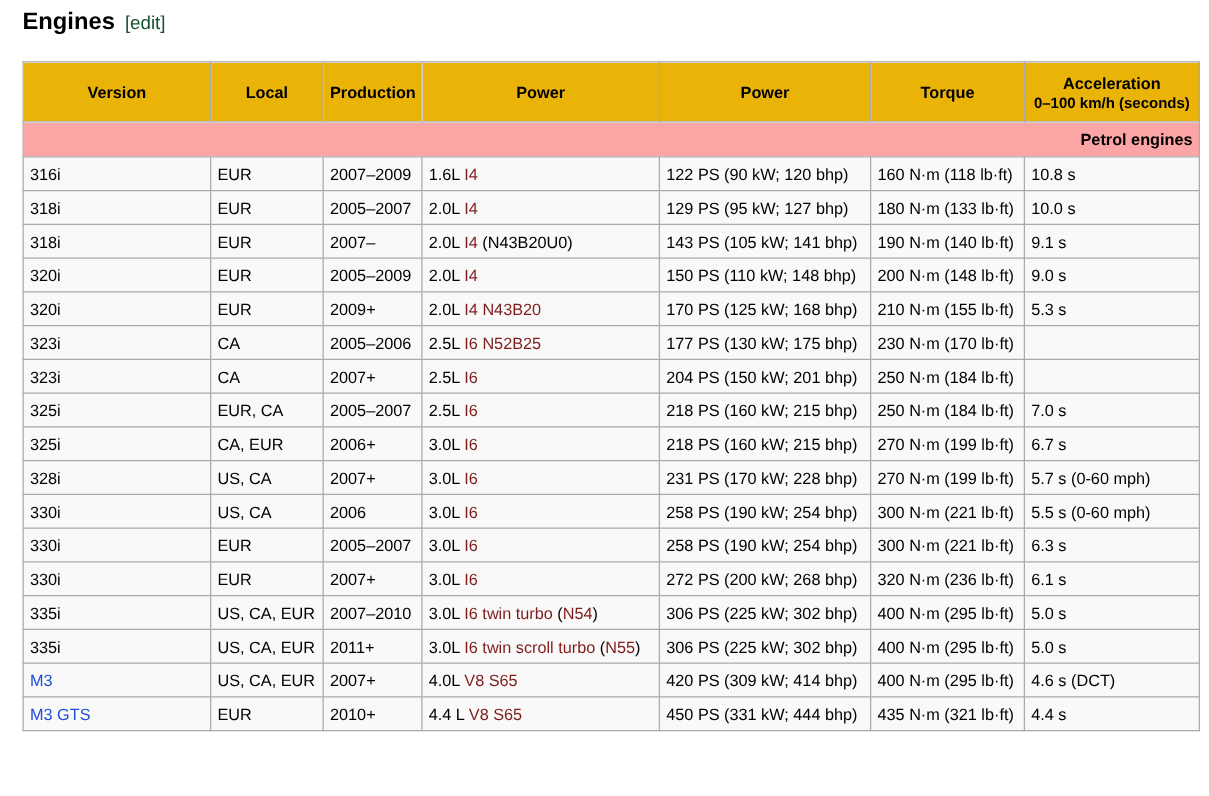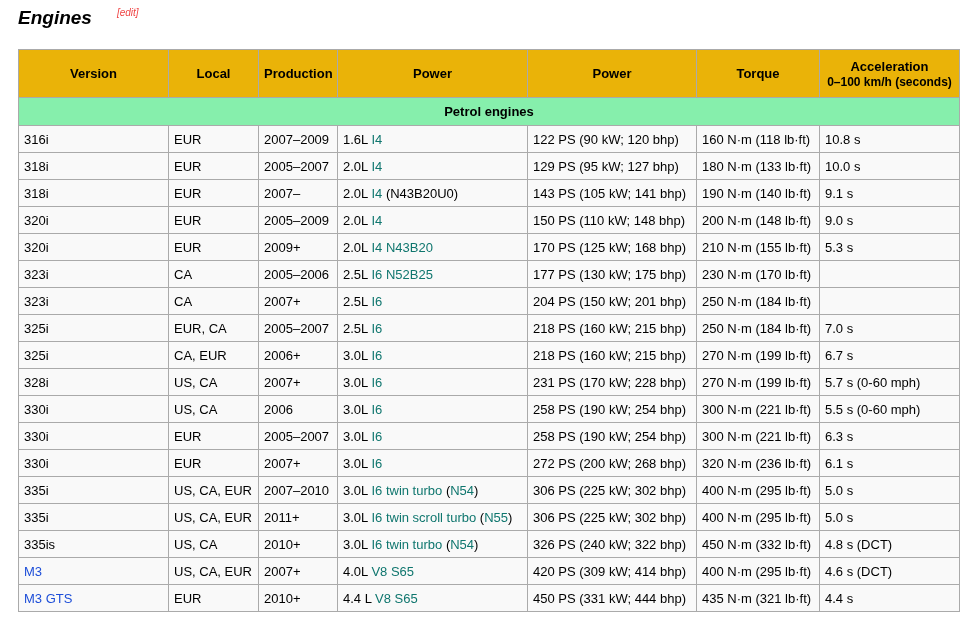--- a/index.html
+++ b/index.html
@@ -7,27 +7,27 @@
   body {
     width: 967px; height: 637px; overflow: hidden;
     background: #ffffff;
     font-family: "Liberation Sans", sans-serif;
     color: #000;
   }
   .page { position: relative; width: 967px; height: 637px; }
 
   .heading-line {
     margin: 7px 0 0 18px;
-    display: flex; align-items: flex-start; gap: 25px; font-style: italic;
+    display: flex; align-items: center; gap: 8px;
   }
   .heading-line h2 {
     margin: 0; font-size: 19px; font-weight: bold; color: #000;
   }
   .edit-link {
-    font-size: 10px; font-weight: normal; color: #ef4444;
+    font-size: 15px; font-weight: normal; color: #14532d;
     text-decoration: none; cursor: pointer;
   }
 
   table.wikitable {
     position: absolute; left: 18px; top: 42px;
     width: 941px;
     border-collapse: collapse;
     table-layout: fixed;
     background: #f9f9f9;
     font-size: 13px;
@@ -43,32 +43,32 @@
     background: #eab308;
     font-weight: bold;
     text-align: center;
     vertical-align: middle;
   }
   tr.header-row th { height: 48px; }
   .accel-sub { font-weight: bold; font-size: 12px; line-height: 14px; }
   .accel-main { line-height: 16px; }
 
   tr.section-row td {
-    background: #86efac;
+    background: #fca5a5;
     font-weight: bold;
-    text-align: center;
+    text-align: right;
     height: 28px;
   }
   tr.data-row td {
     background: #f9f9f9;
     height: 27px;
     text-align: left;
     vertical-align: middle;
   }
-  a.lnk { color: #0f766e; text-decoration: none; cursor: pointer; }
+  a.lnk { color: #7f1d1d; text-decoration: none; cursor: pointer; }
   a.lnk.visited { color: #1d4ed8; text-align: center; }
 </style>
 </head>
 <body>
 
 <div class="page">
 
   <div class="heading-line">
     <h2>Engines</h2>
     <a class="edit-link">[edit]</a>
@@ -231,29 +231,20 @@
         <tr class="data-row">
           <td>335i</td>
           <td>US, CA, EUR</td>
           <td>2011+</td>
           <td>3.0L <a class="lnk">I6 twin scroll turbo</a> (<a class="lnk">N55</a>)</td>
           <td>306 PS (225 kW; 302 bhp)</td>
           <td>400 N·m (295 lb·ft)</td>
           <td>5.0 s</td>
         </tr>
         <tr class="data-row">
-          <td>335is</td>
-          <td>US, CA</td>
-          <td>2010+</td>
-          <td>3.0L <a class="lnk">I6 twin turbo</a> (<a class="lnk">N54</a>)</td>
-          <td>326 PS (240 kW; 322 bhp)</td>
-          <td>450 N·m (332 lb·ft)</td>
-          <td>4.8 s (DCT)</td>
-        </tr>
-        <tr class="data-row">
           <td><a class="lnk visited">M3</a></td>
           <td>US, CA, EUR</td>
           <td>2007+</td>
           <td>4.0L <a class="lnk">V8 S65</a></td>
           <td>420 PS (309 kW; 414 bhp)</td>
           <td>400 N·m (295 lb·ft)</td>
           <td>4.6 s (DCT)</td>
         </tr>
         <tr class="data-row">
           <td><a class="lnk visited">M3 GTS</a></td>

